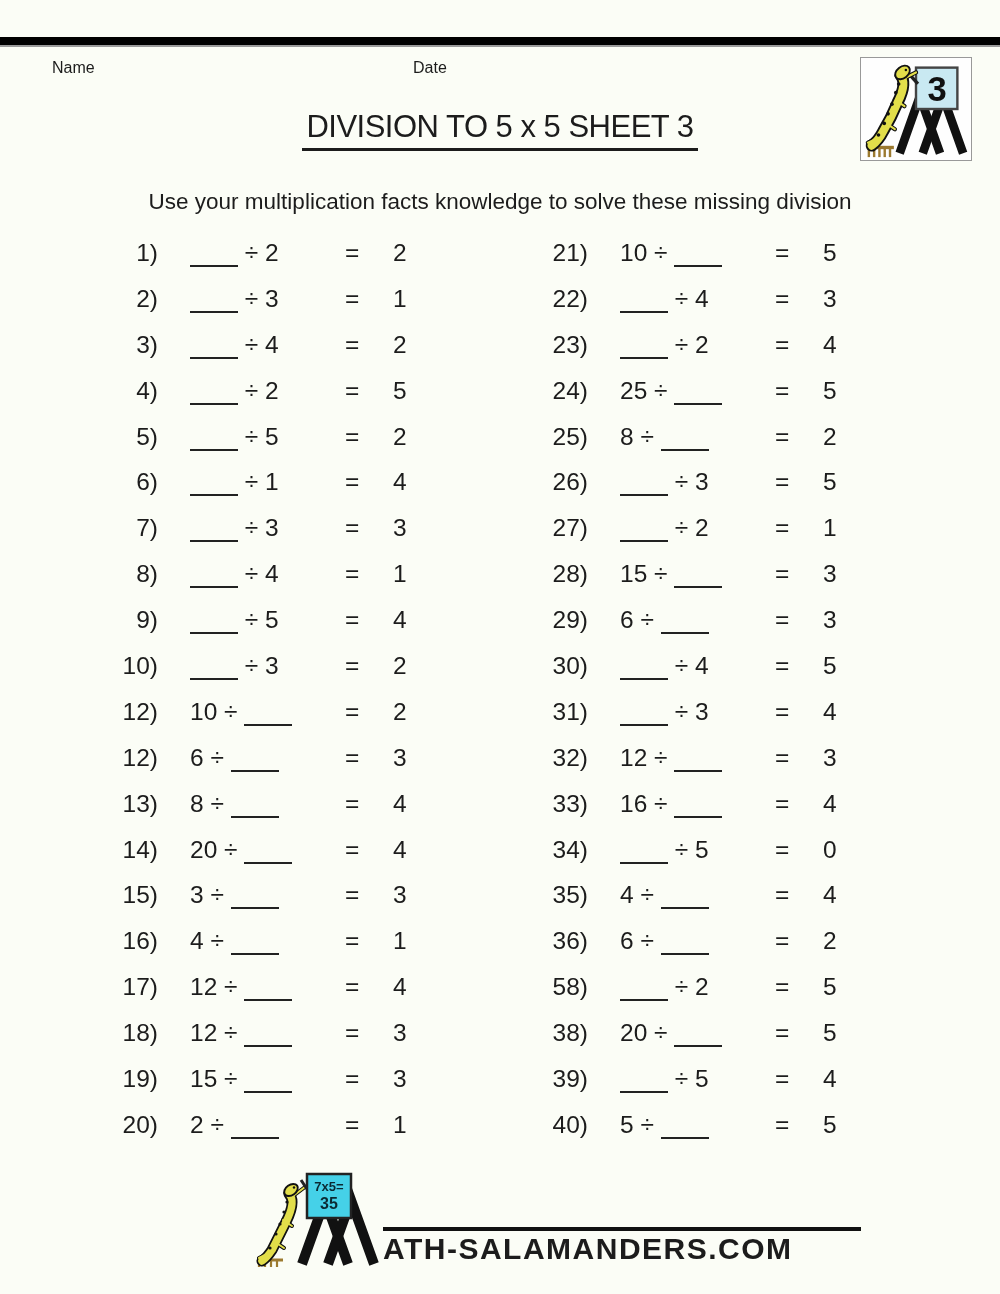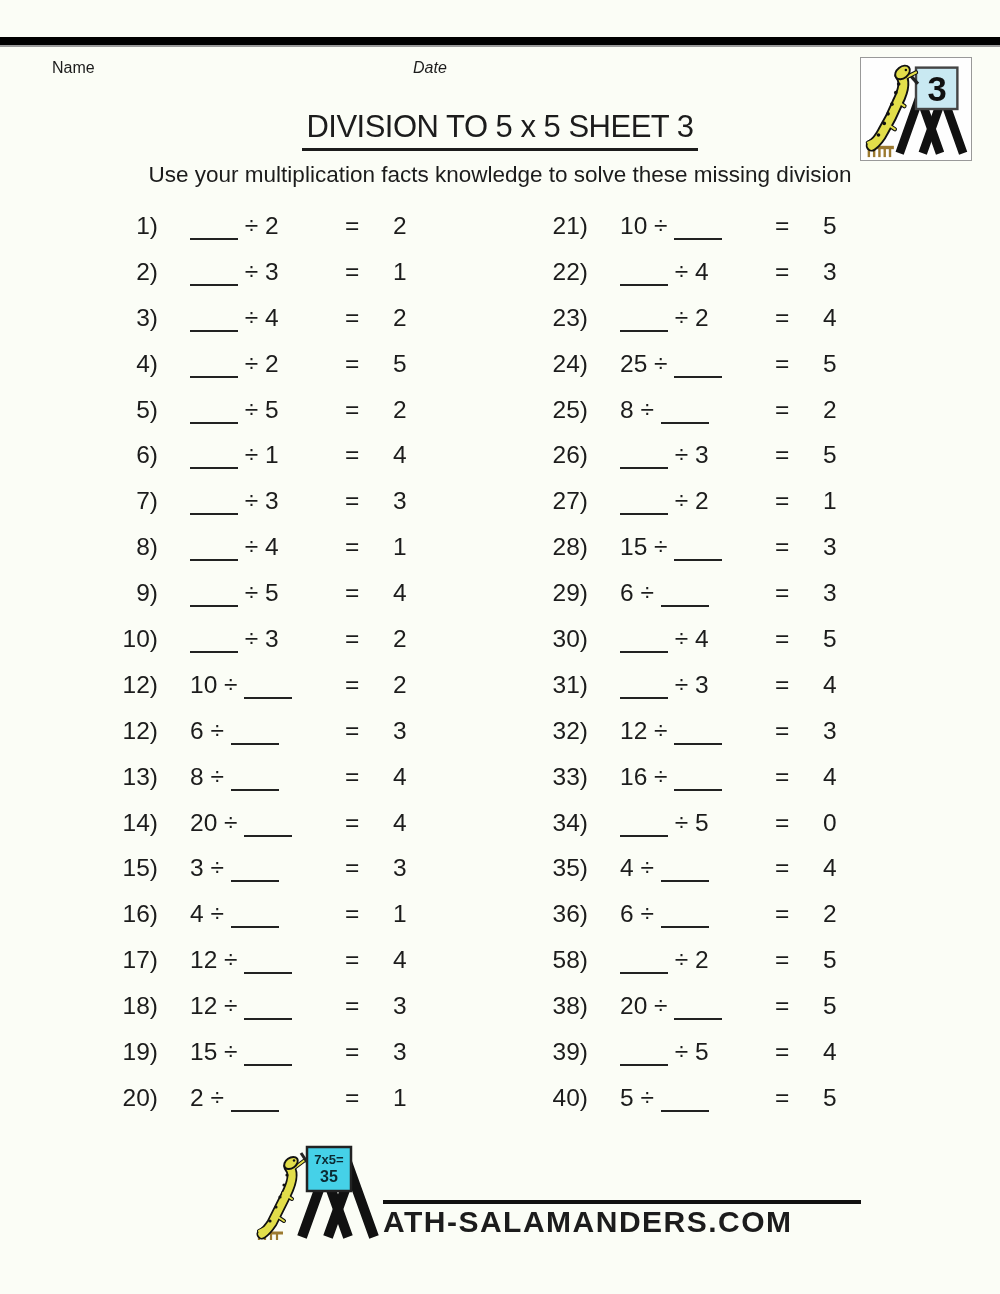--- a/index.html
+++ b/index.html
@@ -12,21 +12,21 @@
     overflow:hidden;
   }
   
   .top-space { height:37px; }
   .top-bar { height:8px; background:#000; }
   .top-bar-shadow { height:2px; background:#9a9a9a; }
 
   
   .header-row { position:relative; height:50px; }
   .label-name { position:absolute; left:52px; top:12px; font-size:16px; }
-  .label-date { position:absolute; left:413px; top:12px; font-size:16px;font-style:italic; }
+  .label-date { position:absolute; left:413px; top:12px; font-size:16px; }
 
   
   .badge-box {
     position:absolute; top:57px; right:28px;
     width:112px; height:104px;
     background:#fefefe;
     border:1px solid #999;
     box-sizing:border-box;
   }
   .badge-box svg { width:100%; height:100%; display:block; }
@@ -36,21 +36,21 @@
   .page-title {
     display:inline-block;
     font-size:31px;
     letter-spacing:-0.5px;
     border-bottom:3px solid #1c1c1c;
     padding:0 4px 3px 4px;
   }
 
   
   .instruction {
-    margin-top:5px;
+    margin-top:32px;
     text-align:center;
     font-size:22.5px;
     line-height:37px;
   }
 
   
   .problems { display:flex; padding-left:85px; margin-top:10px; }
   .pcol { width:430px; }
   .prow {
     display:grid;

